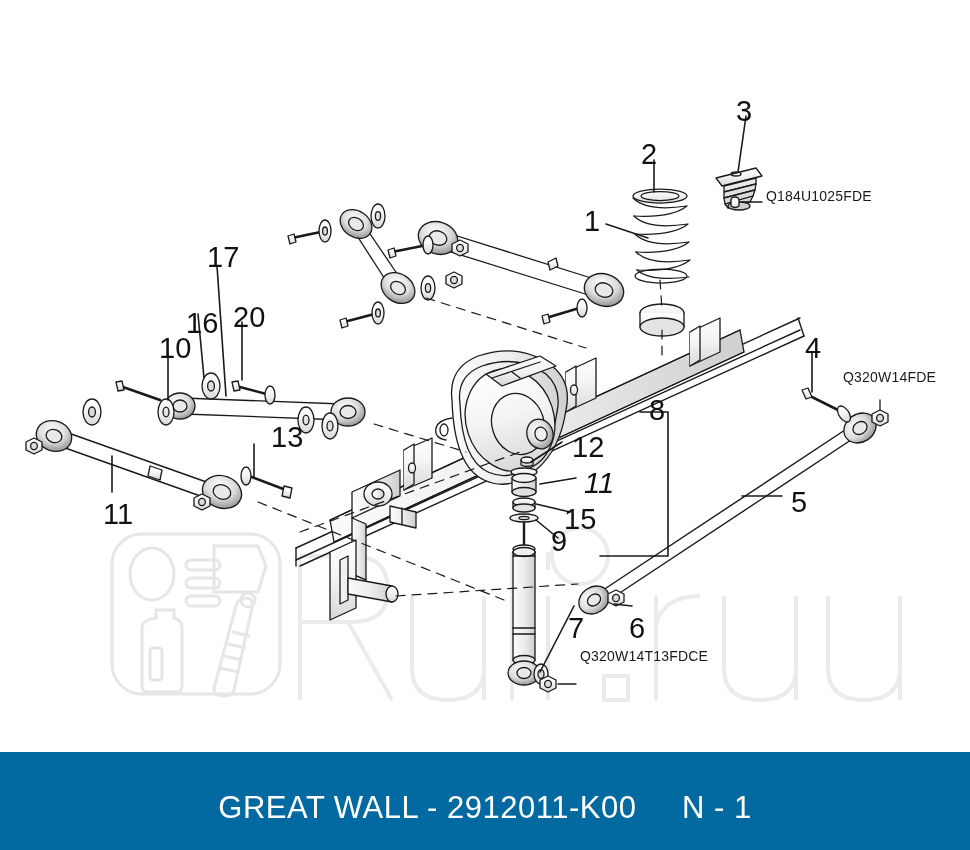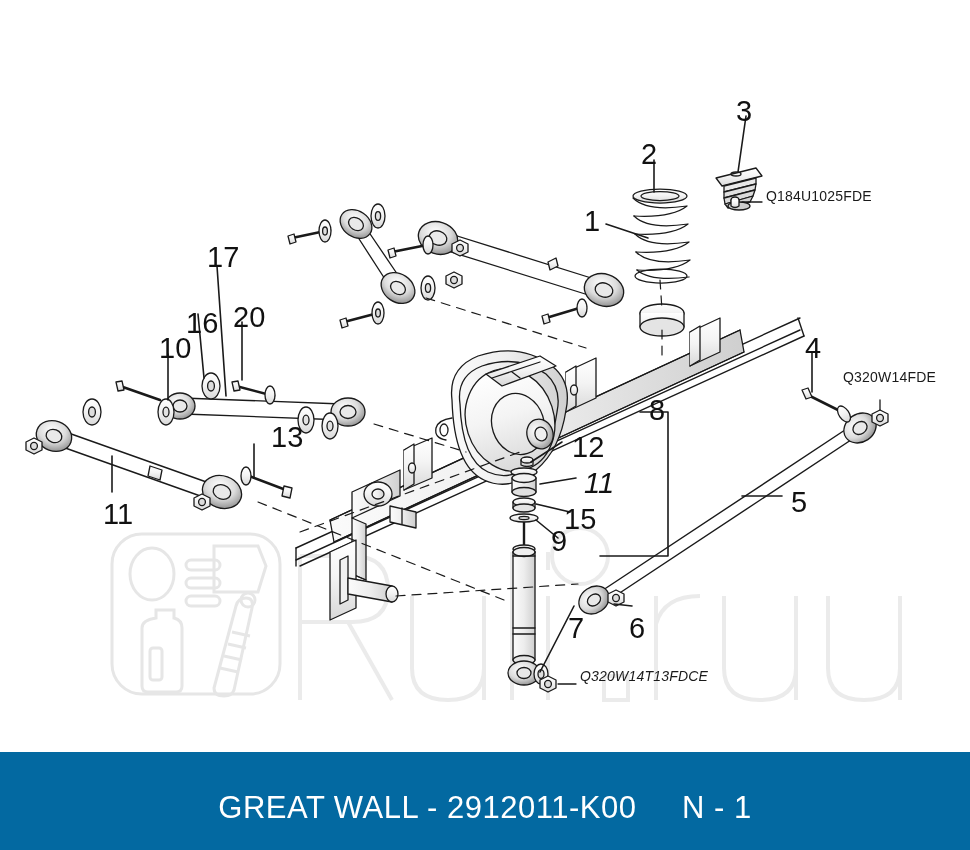--- a/index.html
+++ b/index.html
@@ -496,21 +496,21 @@
     <div class="callout" style="left:572px; top:433px;">12</div>
     <div class="callout" style="left:243px; top:423px;margin-left:28px;">13</div>
     <div class="callout" style="left:103px; top:500px;">11</div>
     <div class="callout" style="left:159px; top:334px;">10</div>
     <div class="callout" style="left:186px; top:293px;margin-top:16px;">16</div>
     <div class="callout" style="left:207px; top:243px;">17</div>
     <div class="callout" style="left:233px; top:303px;">20</div>
 
     <div class="partcode" style="left:766px; top:189px;">Q184U1025FDE</div>
     <div class="partcode" style="left:843px; top:370px;">Q320W14FDE</div>
-    <div class="partcode" style="left:580px; top:669px;font-style:italic;">Q320W14T13FDCE</div>
+    <div class="partcode" style="left:580px; top:649px;">Q320W14T13FDCE</div>
 
   </div>
 
   <div id="footer-bar">
     <span id="footer-text">GREAT WALL - 2912011-K00     N - 1</span>
   </div>
 
 </div>
 
 </body></html>

